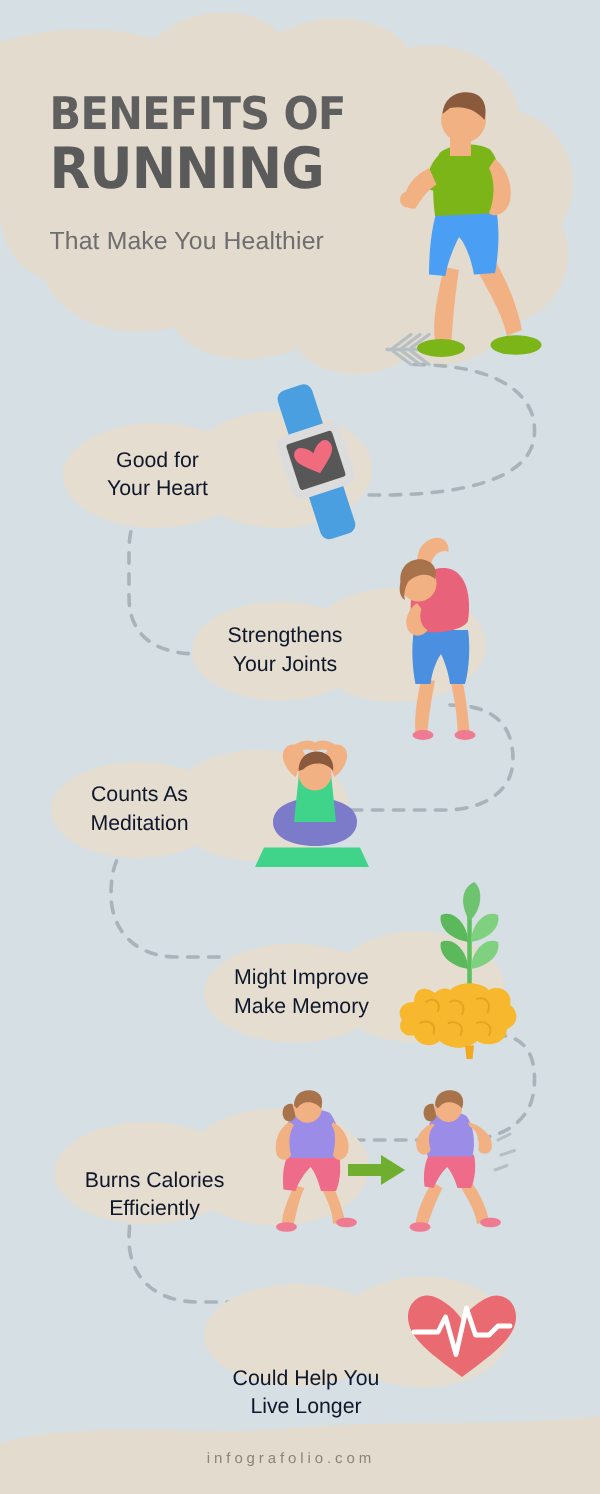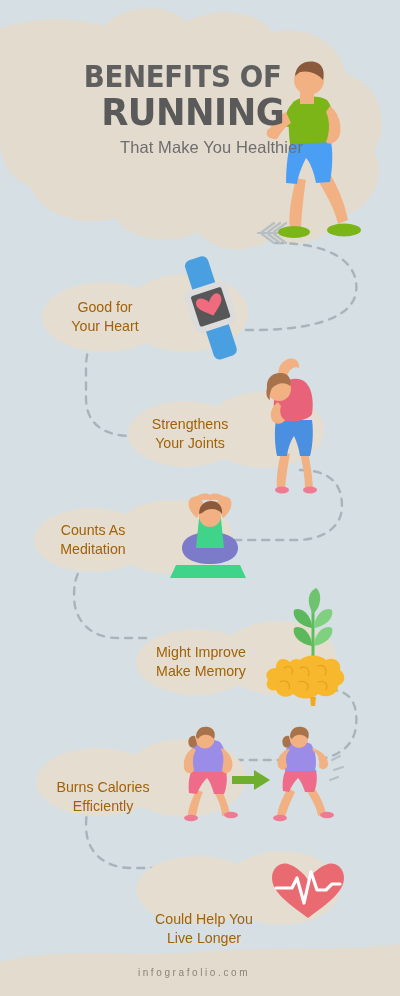--- a/index.html
+++ b/index.html
@@ -7,42 +7,42 @@
     width:400px;height:996px;
     background:#d6dfe3;
     font-family:"Liberation Sans", sans-serif;
     overflow:hidden;
   }
   #poster{position:relative;width:400px;height:996px;overflow:hidden;background:#d6dfe3;}
   .layer{position:absolute;inset:0;width:400px;height:996px;}
   svg{display:block;}
 
   
-  .header-text{position:absolute;left:33px;top:62px;width:270px;z-index:6;text-align:right;}
+  .header-text{position:absolute;left:33px;top:62px;width:270px;z-index:6;}
   .t-line1{
     font-size:30px;font-weight:bold;color:#5f5f5f;
     letter-spacing:-0.4px;line-height:1.0;
     transform:scaleX(0.92);transform-origin:left center;
     font-family:"DejaVu Sans", sans-serif;
   }
   .t-line2{
     font-size:38px;font-weight:bold;color:#5a5a5a;
     letter-spacing:-0.6px;line-height:1.02;margin-top:1px;
     transform:scaleX(0.93);transform-origin:left center;
     font-family:"DejaVu Sans", sans-serif;
   }
   .t-line3{
-    font-size:16.5px;color:#6e6e6e;line-height:1.1;margin-top:6px;
+    font-size:16.5px;color:#6e6e6e;line-height:1.1;margin-top:20px;
     font-family:"Liberation Sans", sans-serif;letter-spacing:0.1px;
   }
 
   
   .blabel{
     position:absolute;z-index:7;
-    color:#a16207;font-size:14.2px;line-height:1.32;
+    color:#0f172a;font-size:14.2px;line-height:1.32;
     font-family:"Liberation Sans", sans-serif;
     white-space:pre-line;
   }
   .blabel.ctr{text-align:center;}
 
   
   .footer{
     position:absolute;left:0;right:12px;bottom:18px;z-index:8;
     text-align:center;color:#8d8477;
     font-size:10px;letter-spacing:2.6px;

